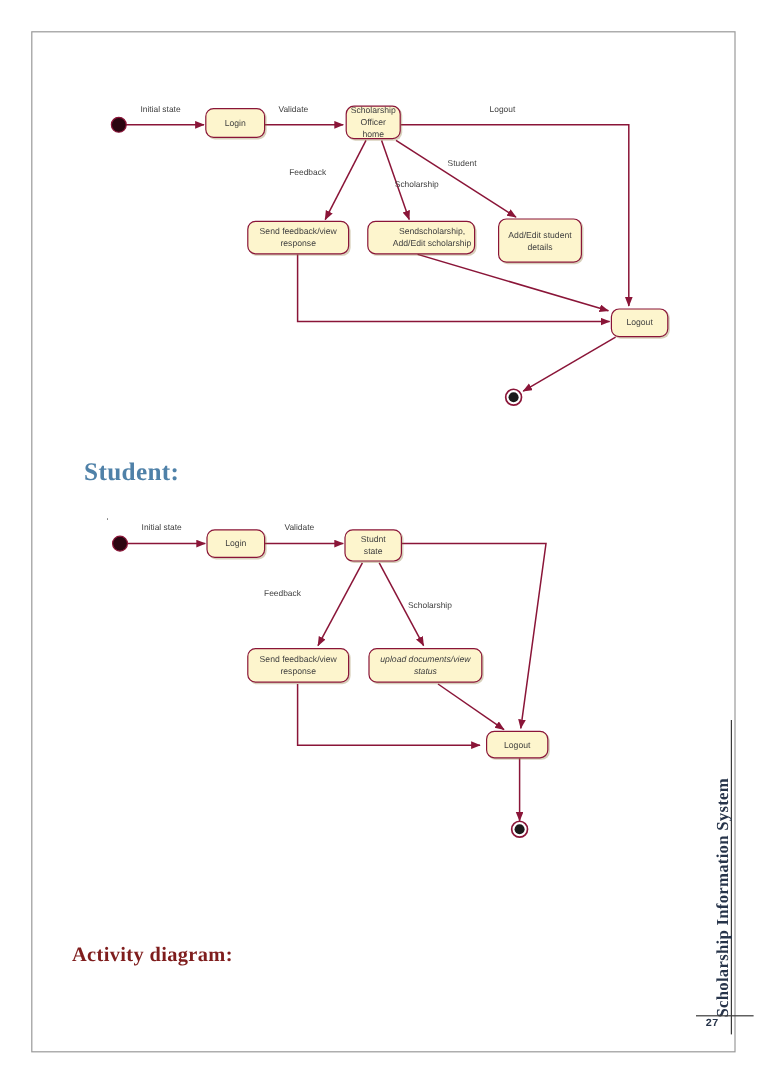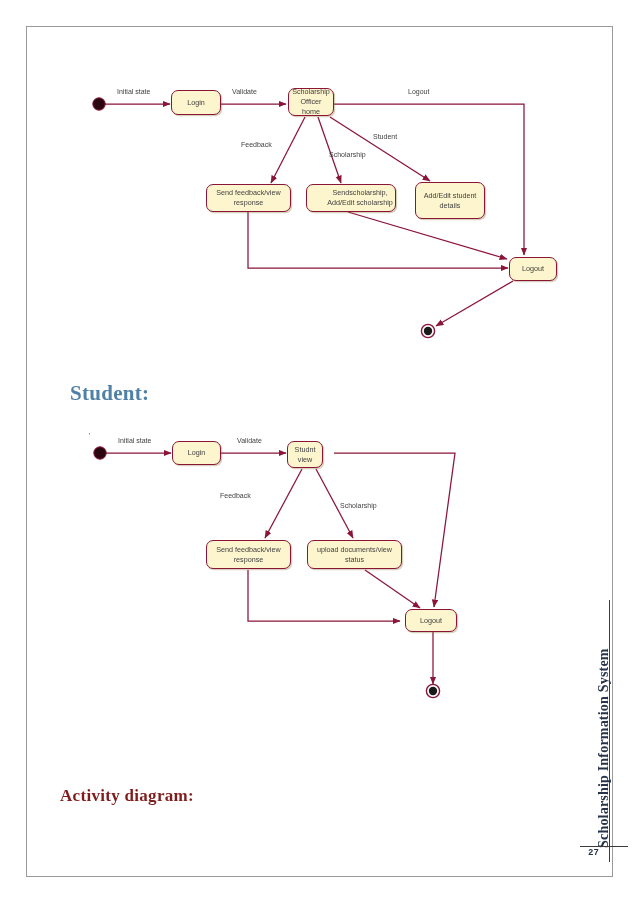--- a/index.html
+++ b/index.html
@@ -242,35 +242,35 @@
   <div class="edge-label" style="left:373px; top:133px;">Student</div>
 
   <div class="heading" id="heading-student">Student:</div>
 
   <div class="tick-mark" style="left:89px; top:432px;">'</div>
 
   <div class="state-box" style="left:172px; top:441px; width:49px; height:24px;">
     <span>Login</span>
   </div>
 
-  <div class="state-box wrap" style="left:287px; top:441px; width:36px; height:27px;">
+  <div class="state-box wrap" style="left:287px; top:441px; width:48px; height:27px;">
     <span style="display:block;">
       <span>Studnt</span><br>
-      <span>view</span>
+      <span>state</span>
     </span>
   </div>
 
   <div class="state-box wrap" style="left:206px; top:540px; width:85px; height:29px;">
     <span style="display:block;">
       <span>Send feedback/view</span><br>
       <span>response</span>
     </span>
   </div>
 
-  <div class="state-box wrap" style="left:307px; top:540px; width:95px; height:29px;">
+  <div class="state-box wrap" style="left:307px; top:540px; width:95px; height:29px;font-style:italic;">
     <span style="display:block;">
       <span>upload documents/view</span><br>
       <span>status</span>
     </span>
   </div>
 
   <div class="state-box" style="left:405px; top:609px; width:52px; height:23px;">
     <span>Logout</span>
   </div>
 

